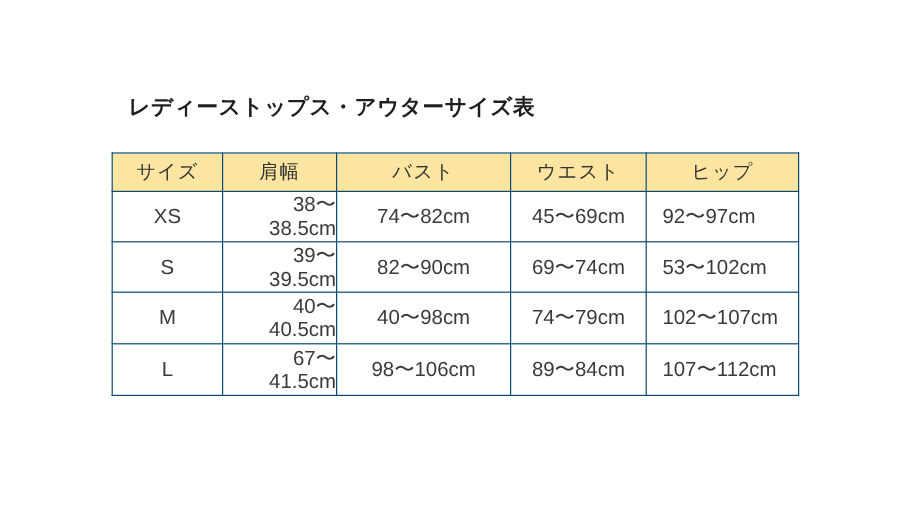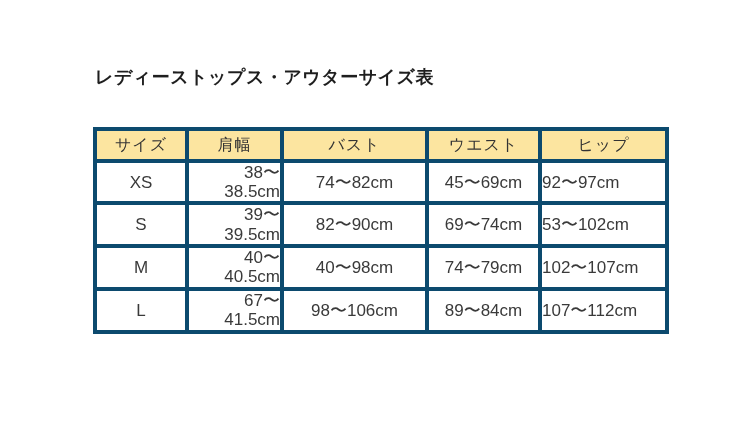--- a/index.html
+++ b/index.html
@@ -11,38 +11,38 @@
     position: relative;
     width: 754px;
     height: 437px;
     font-family: "Liberation Sans", "DejaVu Sans", sans-serif;
     overflow: hidden;
   }
   .page-title {
     position: absolute;
     left: 95px;
     top: 65px;
-    margin: 0;
+    margin: 12px;
     font-size: 18px;
     font-weight: bold;
     color: #1e1e1e;
     letter-spacing: 0.5px;
     white-space: nowrap;
   }
   table.size-table {
     position: absolute;
     left: 93px;
     top: 127px;
     border-collapse: collapse;
     table-layout: fixed;
     color: #3a3a3a;
   }
   .size-table th,
   .size-table td {
-    border: 4px solid #0c4a6e;
+    border: 1px solid #0c4a6e;
     text-align: center;
     vertical-align: middle;
     padding: 0;
     overflow: hidden;
     margin-top: 44px;
   }
   .size-table thead tr { height: 32px; }
   .size-table tbody tr { height: 42px; }
   .size-table tbody tr.r-m,
   .size-table tbody tr.r-l { height: 43px; }
@@ -57,21 +57,21 @@
   .size-table td {
     font-size: 17px;
     line-height: 1.13;
   }
   .size-table td.c-shoulder {
     white-space: pre-line;
     text-align: right;
   }
   .size-table td.c-hip {
     text-align: left;
-    padding-left: 0;
+    padding-left: 13px;
   }
 </style>
 </head>
 <body>
 
 <h1 class="page-title">レディーストップス・アウターサイズ表</h1>
 
 <table class="size-table">
   <colgroup>
     <col style="width:92px">

